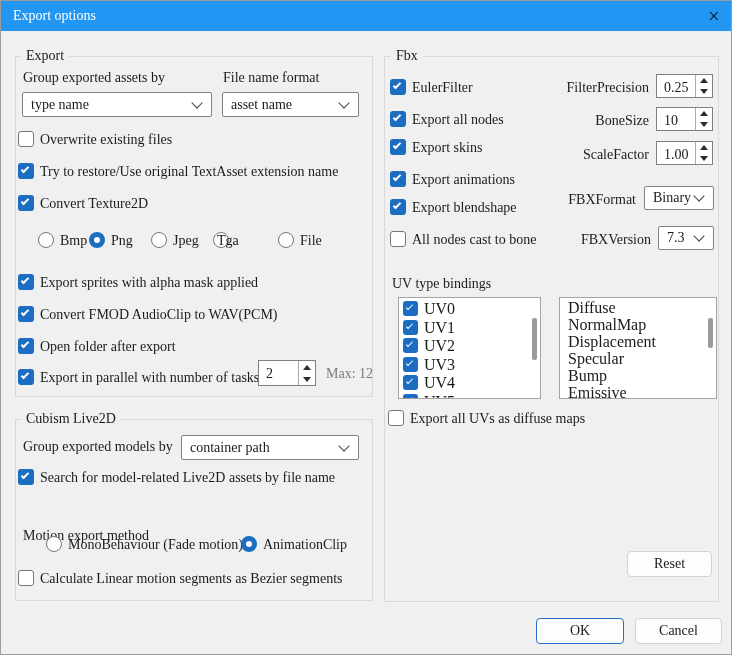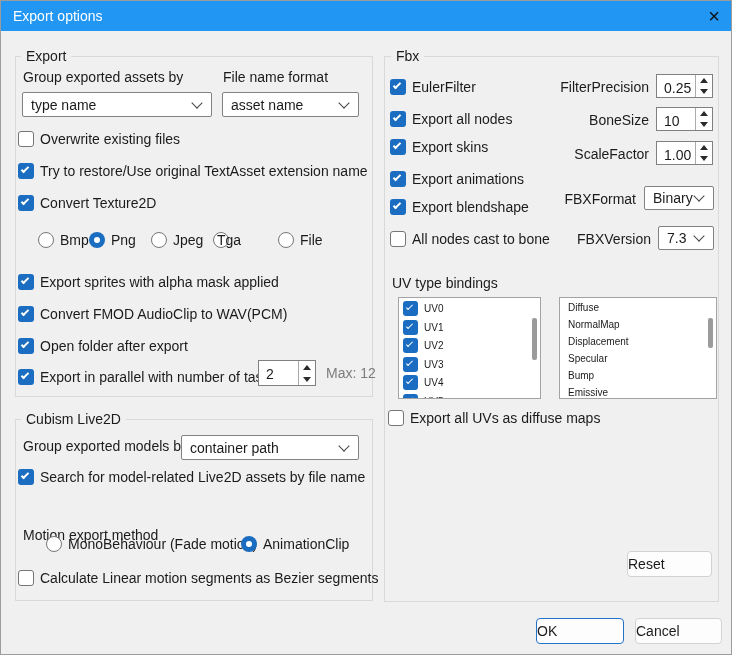--- a/index.html
+++ b/index.html
@@ -1,19 +1,19 @@
 <!DOCTYPE html>
 <html style="--accent: #1a6dc0; --titlebar: #2196f3; --bg: #f0f0f0;"><head>
 <meta charset="utf-8">
 <style>
   :root { --accent:#1a6dc0; --titlebar:#2196f3; --bg:#f0f0f0; }
   * { margin:0; padding:0; box-sizing:border-box; }
   body { background:#dcdcdc; font-family:"Liberation Sans", sans-serif; }
   .window { position:relative; width:732px; height:655px; background:var(--bg);
-            border:1px solid #9c9c9c; overflow:hidden; color:#1b1b1b; }
+            border:1px solid #9c9c9c; overflow:hidden; color:#1b1b1b;font-family:Liberation Serif, serif; }
   .titlebar { position:absolute; left:0; top:0; width:732px; height:30px; background:var(--titlebar); }
   .title-text { position:absolute; left:12px; top:7px; font-size:14px; color:#ffffff; white-space:nowrap; }
   .close-btn { position:absolute; right:5px; top:2px; width:28px; height:26px; display:flex;
                align-items:center; justify-content:center; cursor:default; }
   .close-glyph { font-size:20px; color:#111; line-height:1; }
 
   .groupbox { position:absolute; border:1px solid #d9d9d9; }
   .groupbox-label { position:absolute; font-size:14px; line-height:16px; background:var(--bg);
                     padding:0 5px; white-space:nowrap; z-index:2; }
 
@@ -41,28 +41,28 @@
   .spin .val { flex:1; font-size:14px; padding:5px 0 0 7px; overflow:hidden; }
   .spin .btns { width:17px; border-left:1px solid #ababab; display:flex; flex-direction:column; }
   .spin .btns .b { flex:1; display:flex; align-items:center; justify-content:center; }
   .tri-up { width:0; height:0; border-left:4px solid transparent; border-right:4px solid transparent;
             border-bottom:5px solid #2b2b2b; }
   .tri-dn { width:0; height:0; border-left:4px solid transparent; border-right:4px solid transparent;
             border-top:5px solid #2b2b2b; }
 
   .listbox { position:absolute; background:#fff; border:1px solid #a3a3a3; overflow:hidden; }
   .li { position:absolute; left:0; width:100%; height:19px; }
-  .li-t { position:absolute; top:0; font-size:10px; line-height:17px; white-space:nowrap; }
+  .li-t { position:absolute; top:0; font-size:16px; line-height:17px; white-space:nowrap; }
   .cb-s { position:absolute; left:4px; top:1px; width:15px; height:15px; border-radius:3px; background:var(--accent); }
   .mark-s { position:absolute; left:3px; top:4px; width:7px; height:3px;
             border-left:1.7px solid #fff; border-bottom:1.7px solid #fff; transform:rotate(-45deg); }
   .sb-thumb { position:absolute; width:5px; background:#9b9b9b; border-radius:2px; }
 
   .btn { position:absolute; background:#fdfdfd; border:1px solid #d2d2d2; border-radius:4px;
-         font-size:14px; display:flex; align-items:center; }
+         font-size:14px; display:flex; align-items:center; justify-content:center; }
   .btn.primary { border:1px solid #2472c8; }
 </style>
 </head>
 <body>
 
 <div class="window">
 
   <div class="titlebar">
     <div class="title-text">Export options</div>
     <div class="close-btn">

